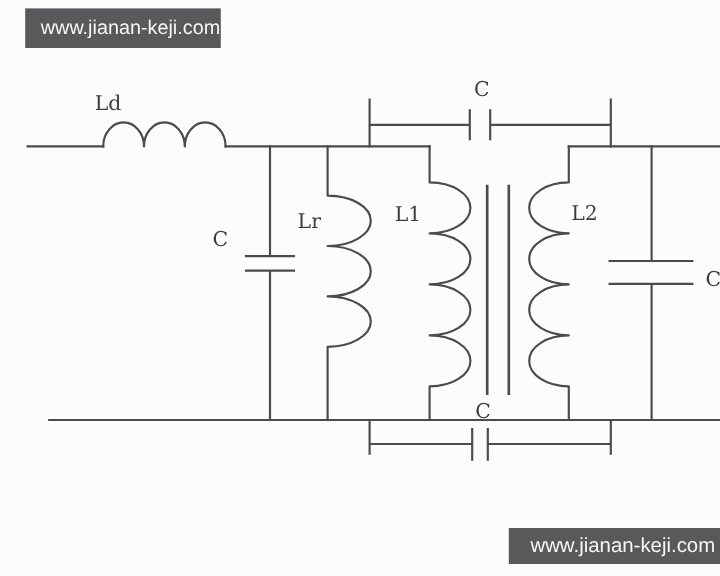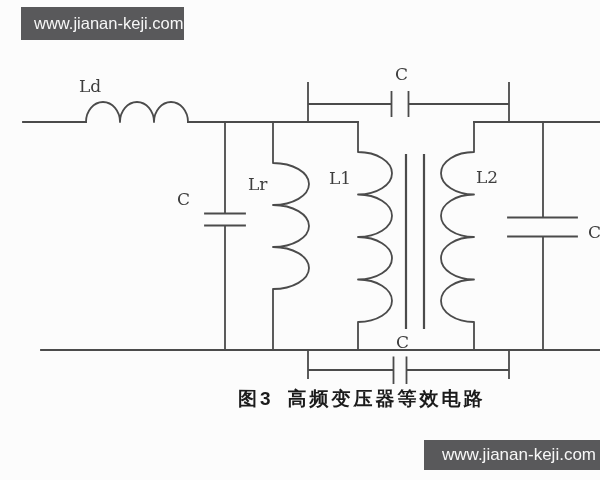--- a/index.html
+++ b/index.html
@@ -103,19 +103,16 @@
     <text x="63" y="92">Ld</text>
     <text x="161" y="205">C</text>
     <text x="232" y="190">Lr</text>
     <text x="313" y="184">L1</text>
     <text x="460" y="183">L2</text>
     <text x="379" y="80">C</text>
     <text x="380" y="348">C</text>
     <text x="572" y="238">C</text>
   </svg>
 
-  <div class="caption">
-    <span class="fig-no">图3</span><span>高频变压器等效电路</span>
-  </div>
 
   <div class="watermark bottom">www.jianan-keji.com</div>
 
 </div>
 
 </body></html>

